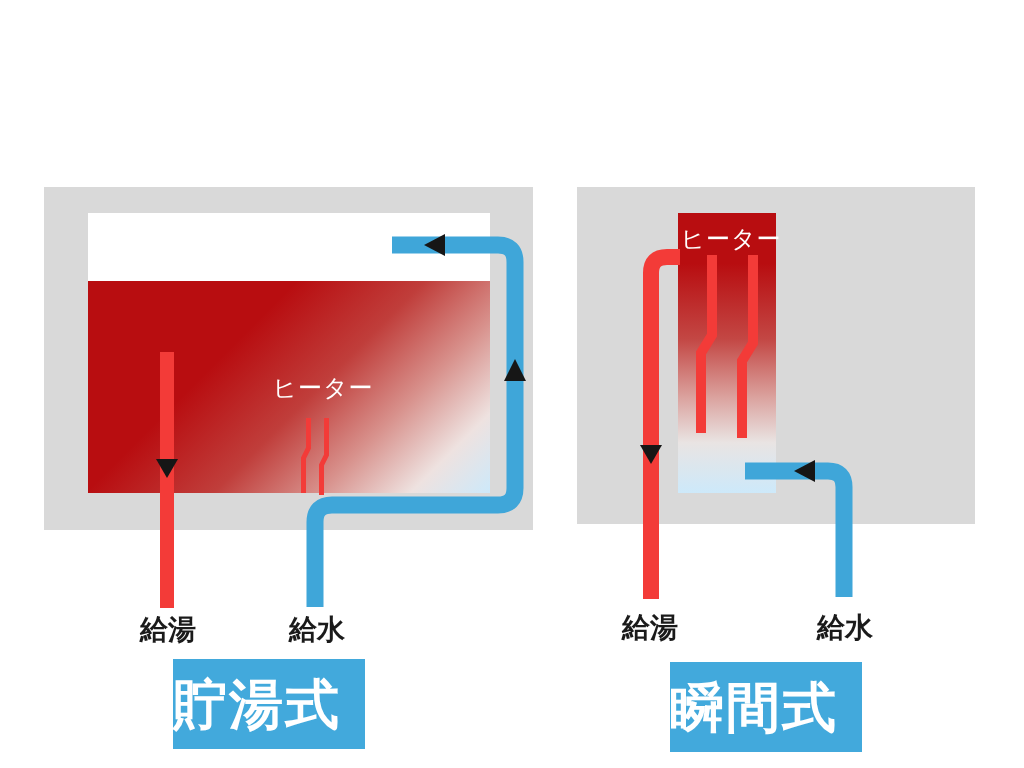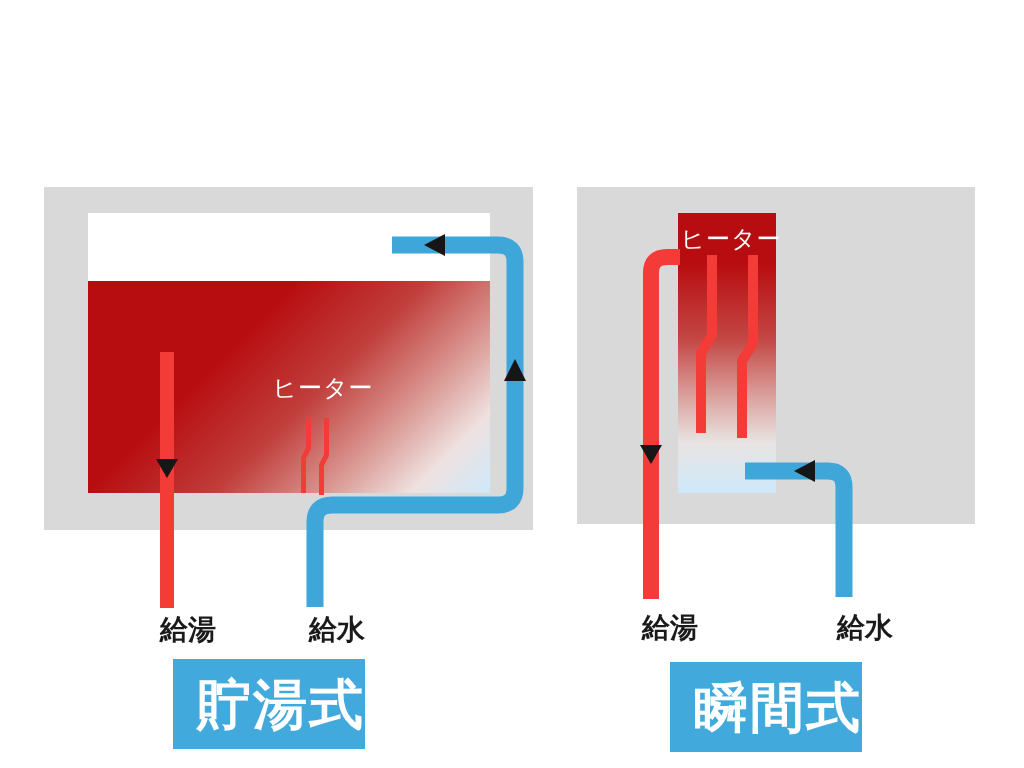--- a/index.html
+++ b/index.html
@@ -44,29 +44,29 @@
   .arrow{fill:var(--arrow-black);stroke:none;}
   
   .heater-label{
     color:var(--text-white);font-weight:normal;font-size:24px;line-height:24px;
     white-space:nowrap;transform:translateX(-50%);letter-spacing:1px;
   }
   .hl-left{left:323px;top:376px;}
   .hl-right{left:731px;top:227px;}
   .port-label{
     color:var(--text-black);font-weight:bold;font-size:28px;line-height:30px;
-    white-space:nowrap;transform:translateX(-50%);margin-left:20px;
+    white-space:nowrap;transform:translateX(-50%);
   }
   .pl-hot-left{left:168px;top:615px;}
   .pl-cold-left{left:317px;top:615px;}
   .pl-hot-right{left:650px;top:613px;}
   .pl-cold-right{left:845px;top:613px;}
   .title-box{
     background:var(--label-box-blue);color:var(--text-white);
-    font-weight:bold;font-size:54px;line-height:90px;text-align:right;
+    font-weight:bold;font-size:54px;line-height:90px;text-align:left;
     width:192px;height:90px;letter-spacing:2px;
   }
   .tb-left{left:173px;top:659px;}
   .tb-right{left:670px;top:662px;}
 </style>
 </head>
 <body>
 
 <div class="canvas">
 

